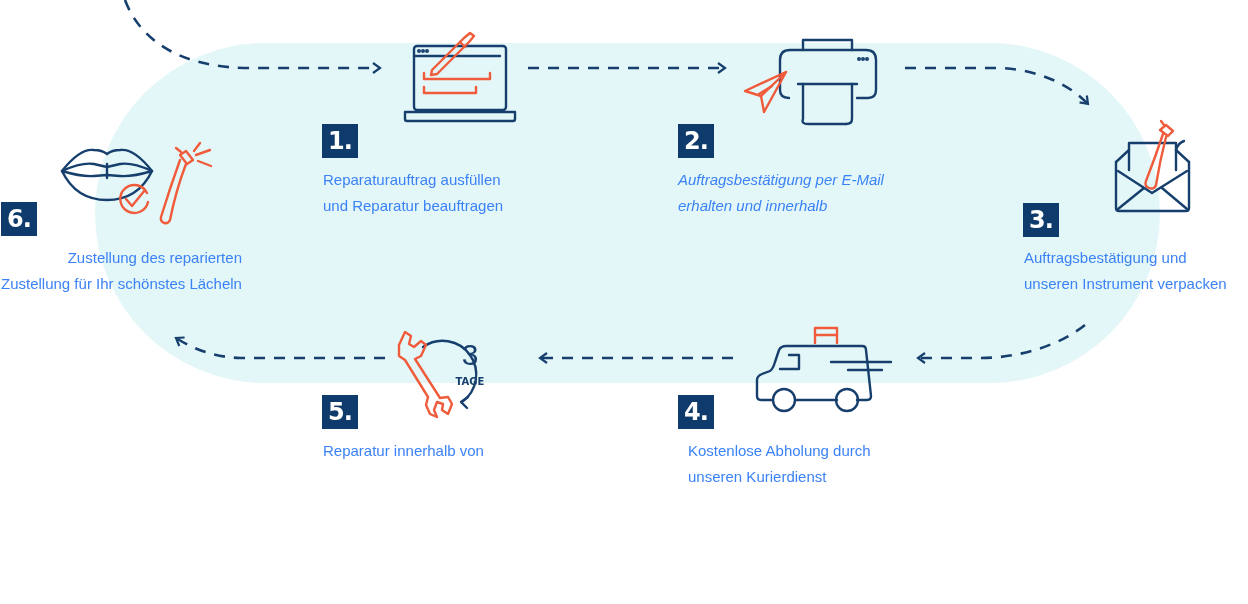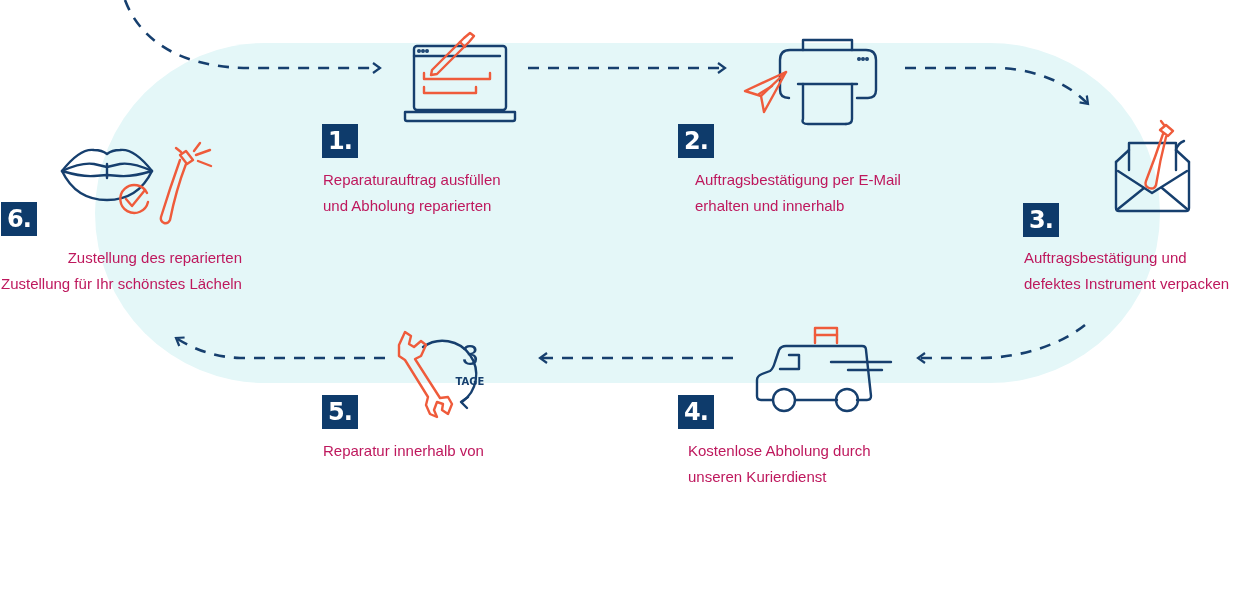--- a/index.html
+++ b/index.html
@@ -4,21 +4,21 @@
 <style>
   html, body { margin: 0; padding: 0; background: #ffffff; }
   body { width: 1248px; height: 604px; position: relative; overflow: hidden;
          font-family: "Liberation Sans", "DejaVu Sans", sans-serif; color: #163f6e; }
   .pill { position: absolute; left: 95px; top: 43px; width: 1065px; height: 340px;
           border-radius: 170px; background: #e4f7f8; }
   svg.overlay { position: absolute; left: 0; top: 0; width: 1248px; height: 604px; }
   .badge { position: absolute; width: 36px; height: 34px; background: #0e3b6b; color: #fff;
            font-family: "DejaVu Sans", sans-serif; font-weight: bold; font-size: 24px;
            line-height: 34px; text-align: center; letter-spacing: -1px; }
-  .label { position: absolute; font-size: 15px; line-height: 26px; color: #be185d; white-space: nowrap; }
+  .label { position: absolute; font-size: 15px; line-height: 26px; color: #3b82f6; white-space: nowrap; }
   .label span { display: block; }
 </style>
 </head>
 <body>
 
 <div class="pill"></div>
 
 <svg class="overlay" viewBox="0 0 1248 604">
   <defs>
     <marker id="arr" markerWidth="12" markerHeight="12" refX="9" refY="6" orient="auto" markerUnits="userSpaceOnUse">
@@ -111,29 +111,29 @@
 
 <div class="badge" style="left:322px;top:124px;">1.</div>
 <div class="badge" style="left:678px;top:124px;">2.</div>
 <div class="badge" style="left:1023px;top:203px;">3.</div>
 <div class="badge" style="left:678px;top:395px;">4.</div>
 <div class="badge" style="left:322px;top:395px;">5.</div>
 <div class="badge" style="left:1px;top:202px;">6.</div>
 
 <div class="label" style="left:323px;top:167px;">
   <span>Reparaturauftrag ausfüllen</span>
-  <span>und Abholung reparierten</span>
+  <span>und Reparatur beauftragen</span>
 </div>
-<div class="label" style="left:695px;top:167px;">
+<div class="label" style="left:678px;top:167px;font-style:italic;">
   <span>Auftragsbestätigung per E-Mail</span>
   <span>erhalten und innerhalb</span>
 </div>
 <div class="label" style="left:1024px;top:245px;">
   <span>Auftragsbestätigung und</span>
-  <span>defektes Instrument verpacken</span>
+  <span>unseren Instrument verpacken</span>
 </div>
 <div class="label" style="left:678px;top:438px;margin-left:10px;">
   <span>Kostenlose Abholung durch</span>
   <span>unseren Kurierdienst</span>
 </div>
 <div class="label" style="left:323px;top:438px;text-align:center;">
   <span>Reparatur innerhalb von</span>
 </div>
 <div class="label" style="left:1px;top:245px;text-align:right;">
   <span>Zustellung des reparierten</span>

